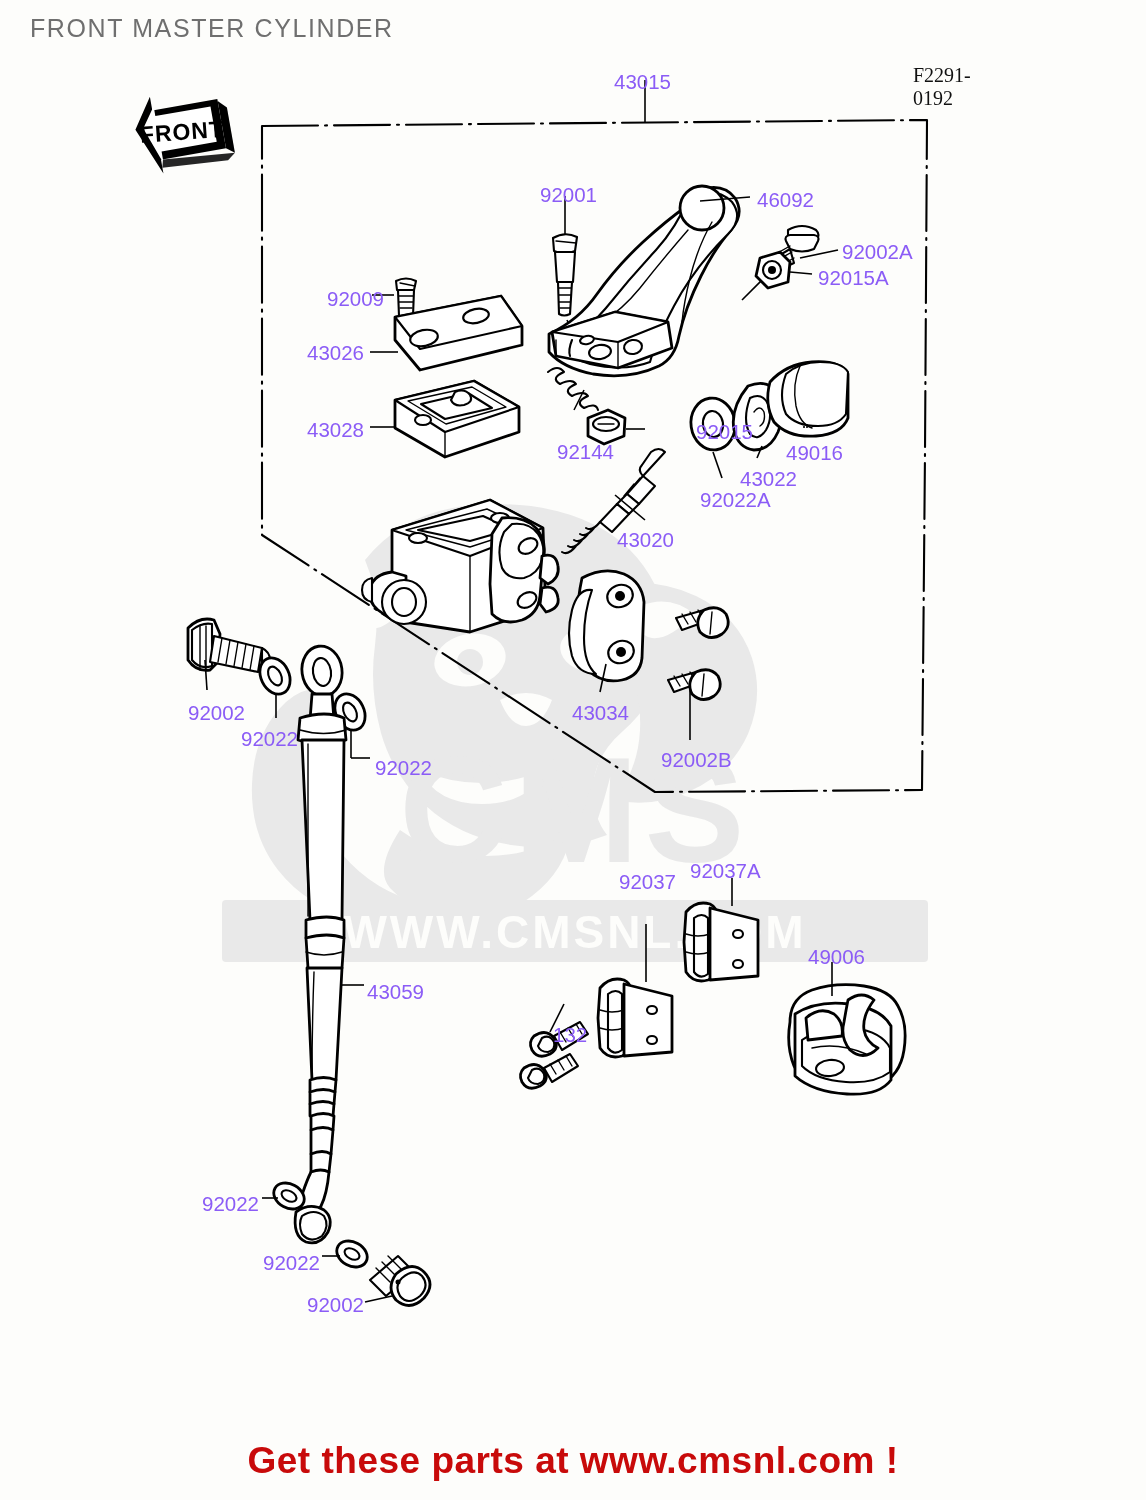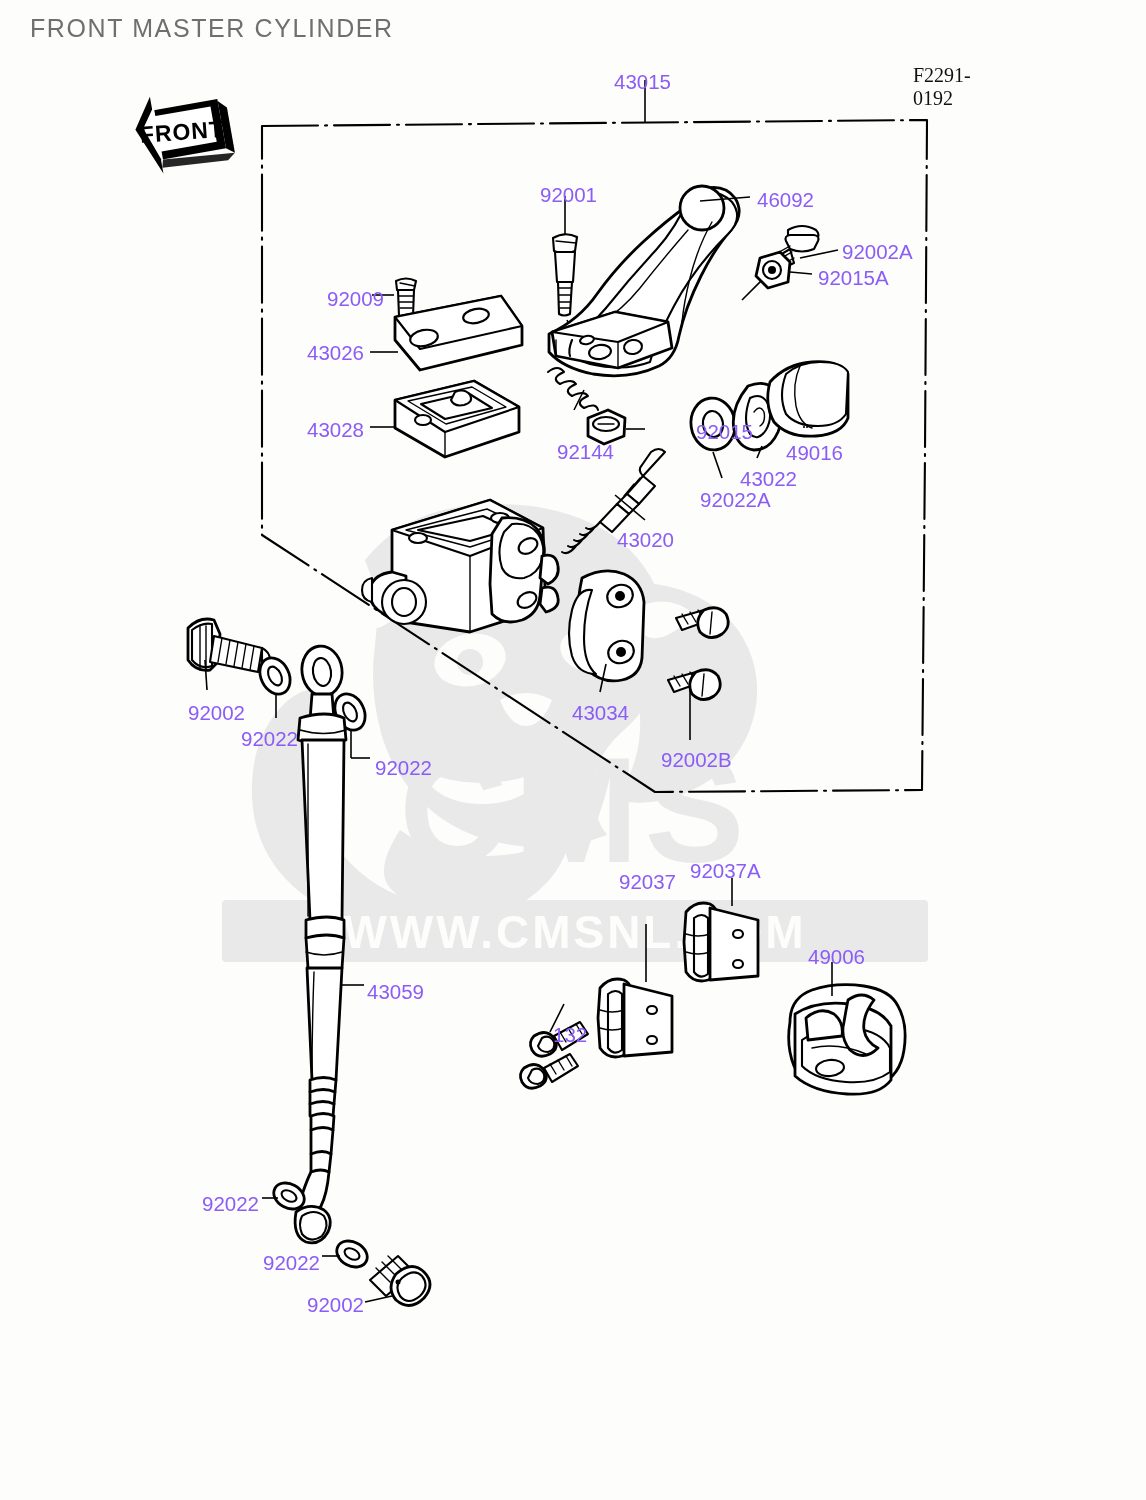--- a/index.html
+++ b/index.html
@@ -413,13 +413,14 @@
       <div class="lbl" style="left: 690px; top: 859px;">92037A</div>
       <div class="lbl" style="left: 619px; top: 870px;">92037</div>
       <div class="lbl" style="left: 808px; top: 945px;">49006</div>
       <div class="lbl" style="left: 367px; top: 980px;">43059</div>
       <div class="lbl" style="left: 553px; top: 990px; margin-top: 33px;">132</div>
       <div class="lbl" style="left: 202px; top: 1192px;">92022</div>
       <div class="lbl" style="left: 263px; top: 1251px;">92022</div>
       <div class="lbl" style="left: 307px; top: 1293px;">92002</div>
     </div>
 
+  <div class="footer">Get these parts at www.cmsnl.com !</div>
 </div>
 
 </body></html>

